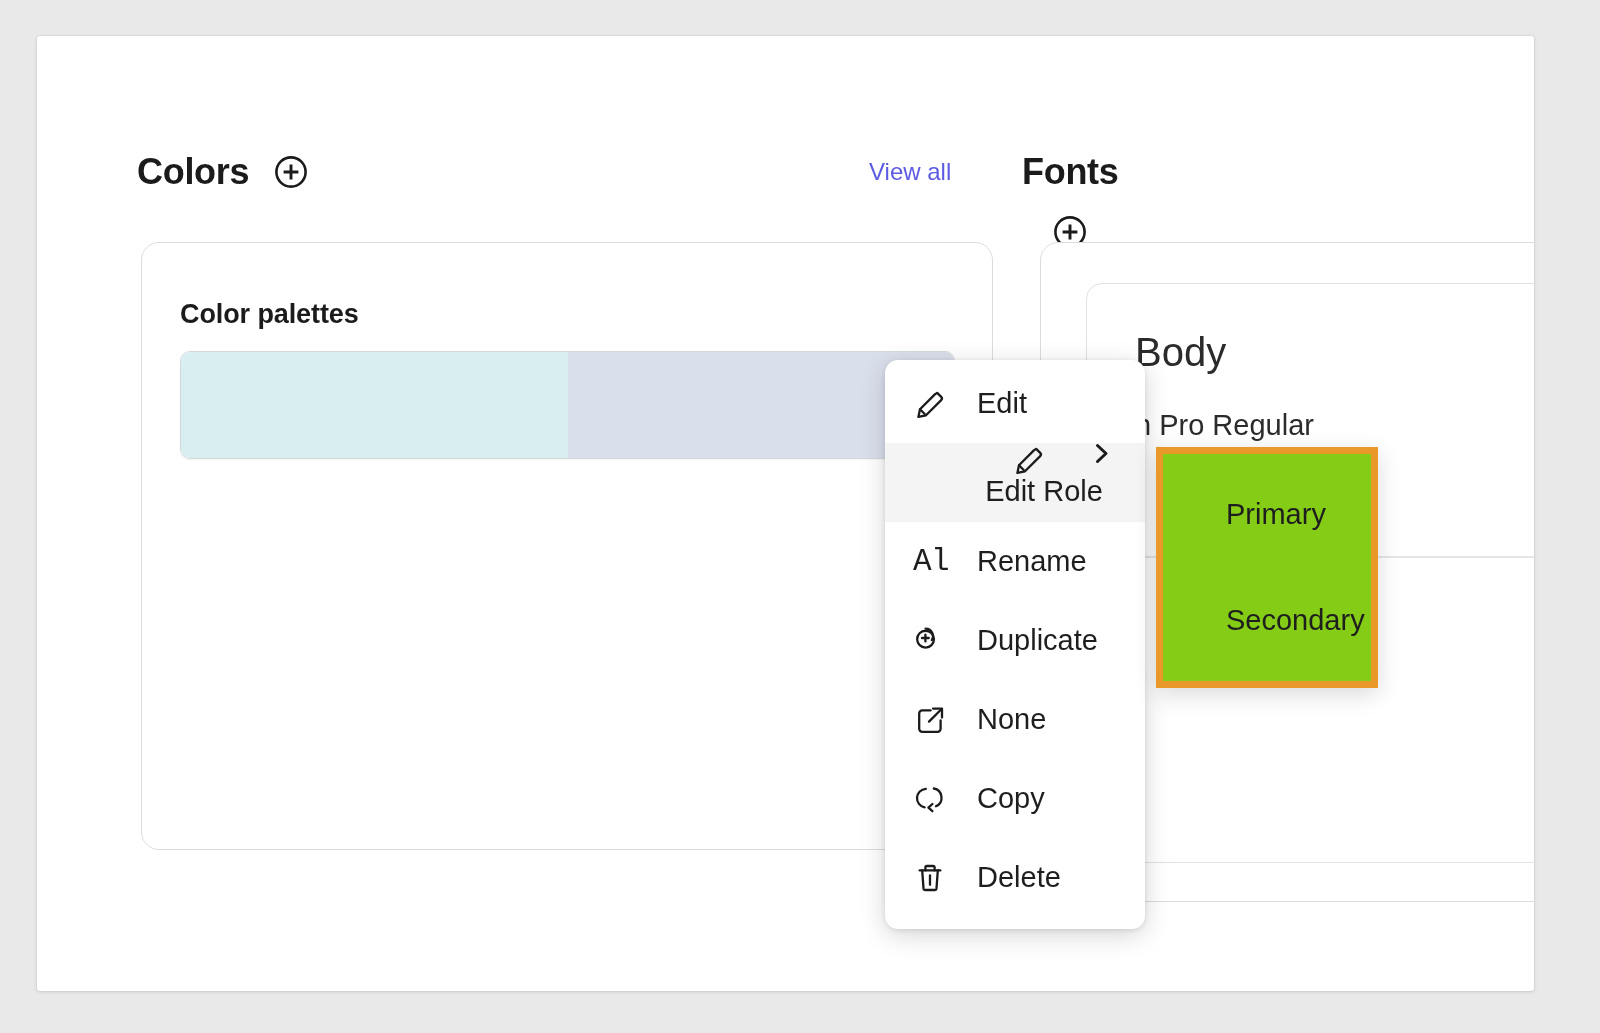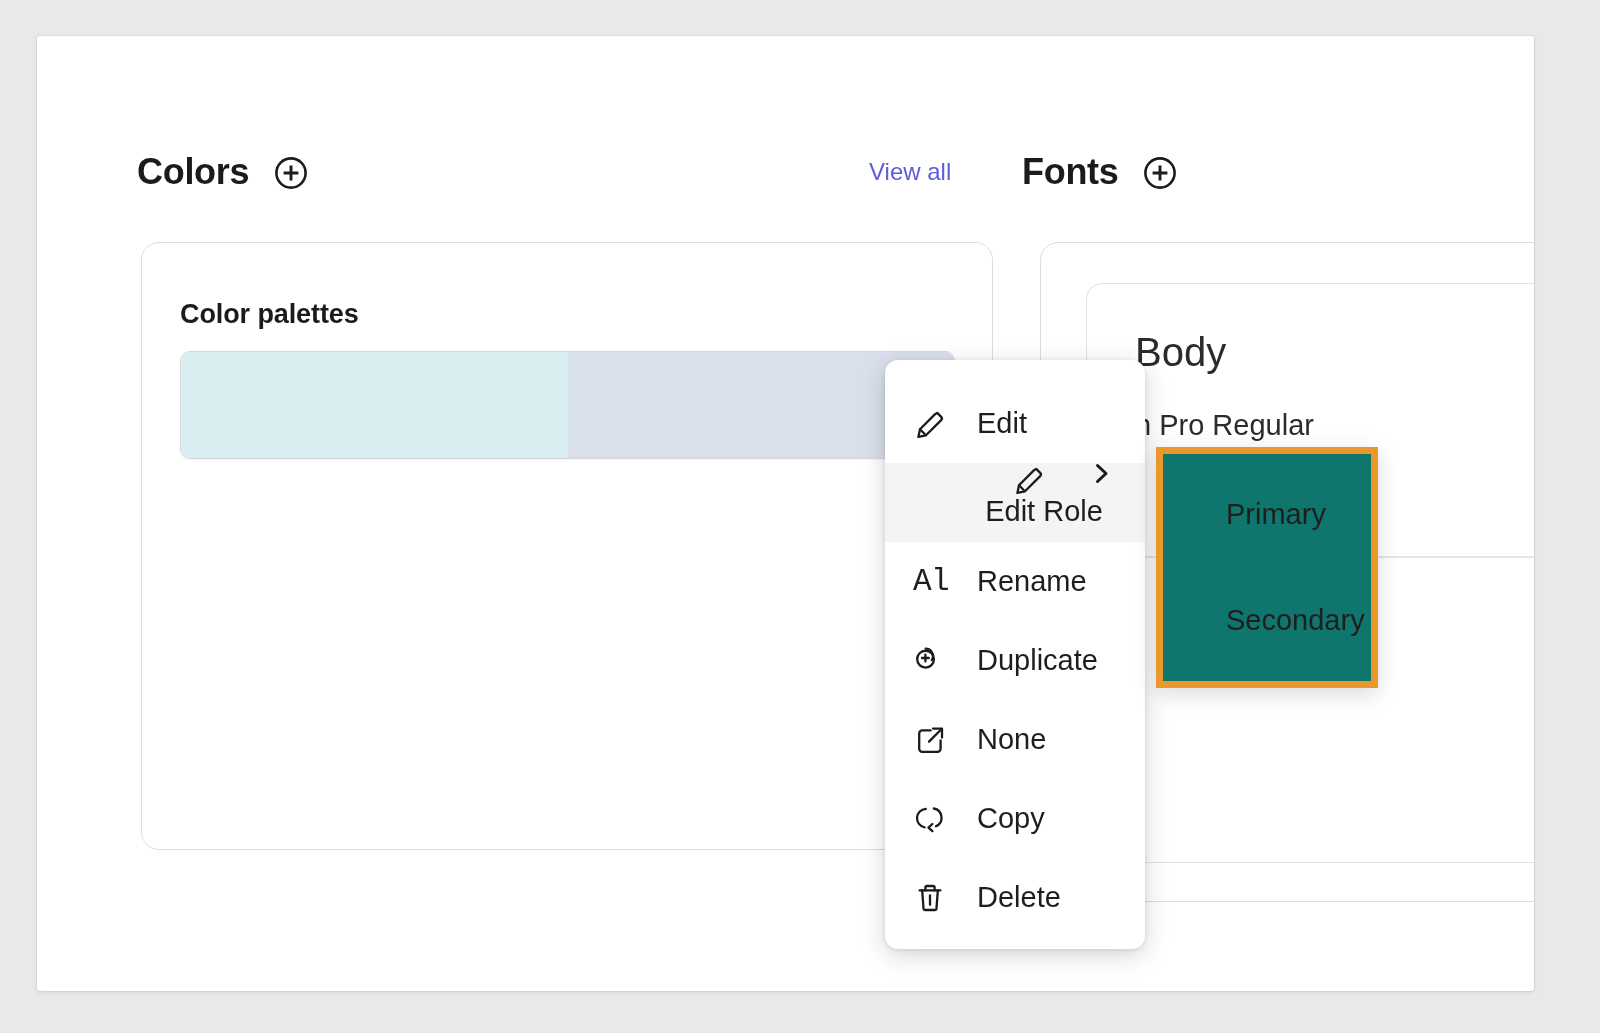--- a/index.html
+++ b/index.html
@@ -30,32 +30,32 @@
     background: #ffffff;
     border-radius: 3px;
     box-shadow: 0 1px 4px rgba(0,0,0,0.10), 0 0 0 1px rgba(0,0,0,0.035);
     overflow: hidden;
   }
 
   
   .section-header {
     position: absolute;
     display: flex;
-    align-items: flex-end;
+    align-items: center;
     gap: 25px;
   }
   .section-header .title {
     font-size: 36px;
     font-weight: 700;
     color: #1b1b1b;
     letter-spacing: -0.3px;
     line-height: 1;
   }
   #colors-header { left: 100px; top: 118px; }
-  #fonts-header  { left: 985px; top: 118px; }
+  #fonts-header  { left: 985px; top: 118px; flex-direction: column; }
 
   .plus-icon {
     width: 34px;
     height: 34px;
     flex: 0 0 34px;
     display: block;
   }
 
   .view-all-link {
     position: absolute;
@@ -159,21 +159,21 @@
 
   
   .context-menu {
     position: absolute;
     left: 885px;
     top: 360px;
     width: 260px;
     background: #ffffff;
     border-radius: 13px;
     box-shadow: 0 6px 26px rgba(0,0,0,0.17), 0 1px 5px rgba(0,0,0,0.10);
-    padding: 24px 0 12px 0;
+    padding: 4px 0 12px 0;
     z-index: 40;
   }
   .menu-item {
     display: flex;
     align-items: center;
     height: 79px;
     padding-left: 28px;
     cursor: pointer;
     position: relative;
   }
@@ -223,21 +223,21 @@
     position: absolute;
     inset: 0;
     border: 7px solid #e9982a;
     box-sizing: border-box;
     pointer-events: none;
     z-index: 3;
   }
   .submenu {
     position: absolute;
     inset: 0;
-    background: #0f766e;
+    background: #84cc16;
     box-shadow: 0 6px 22px rgba(0,0,0,0.15);
     padding: 14px 0;
     display: flex;
     flex-direction: column;
     justify-content: space-around;
     z-index: 2;
     text-align: center;
   }
   .submenu-item {
     display: flex;

